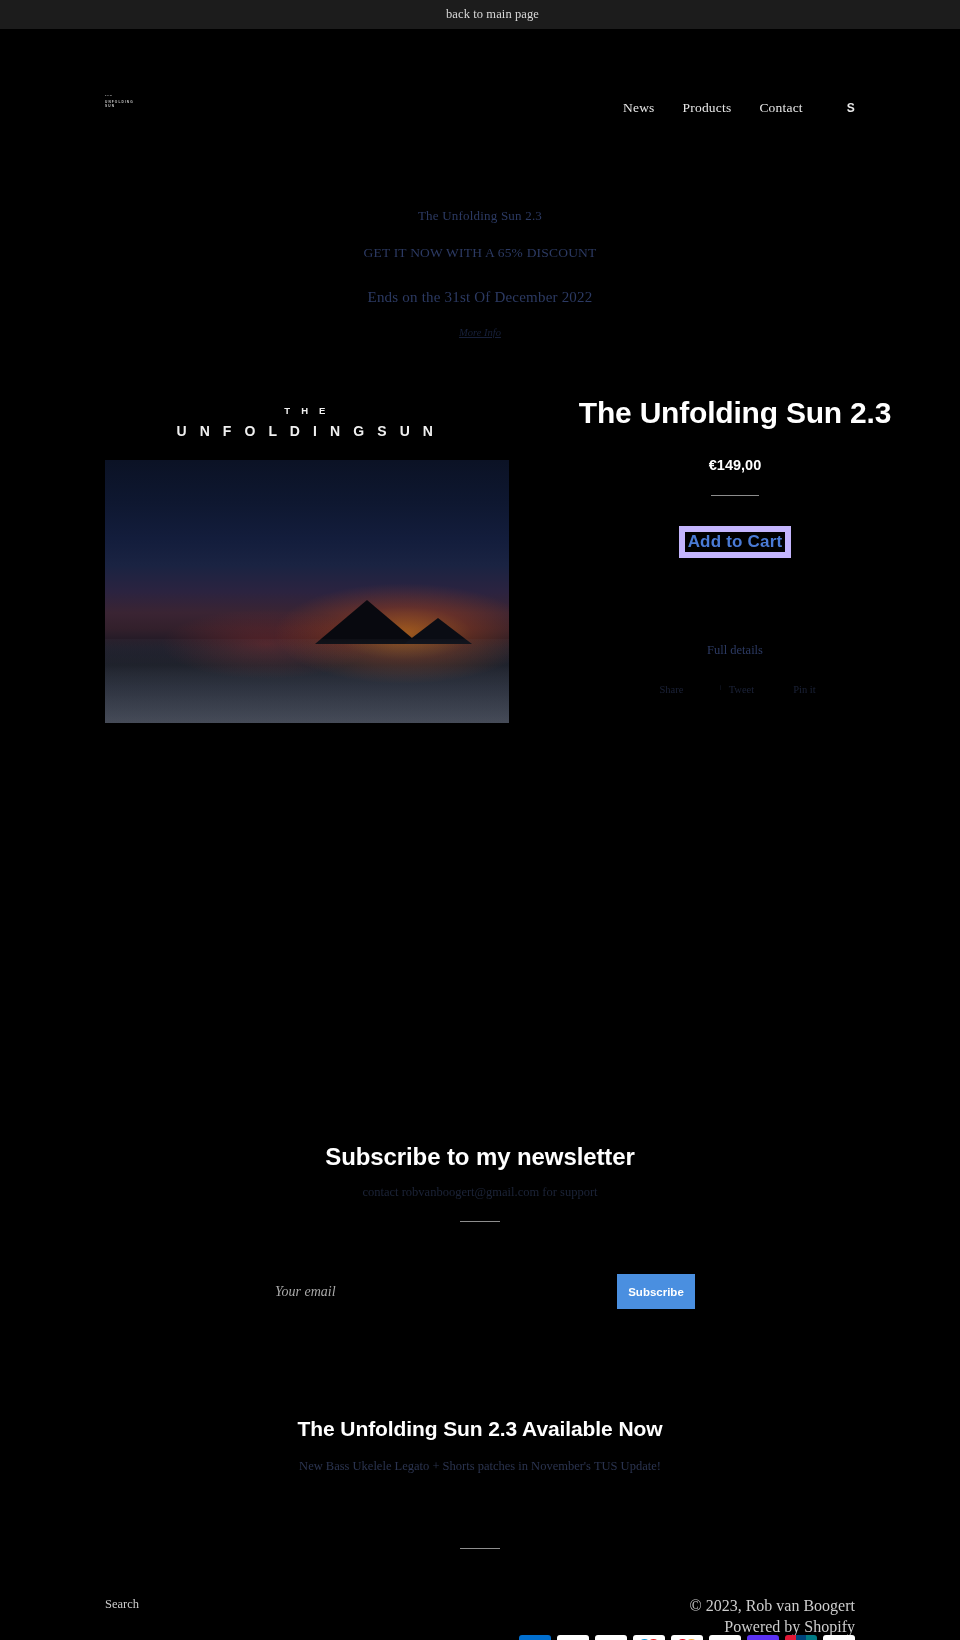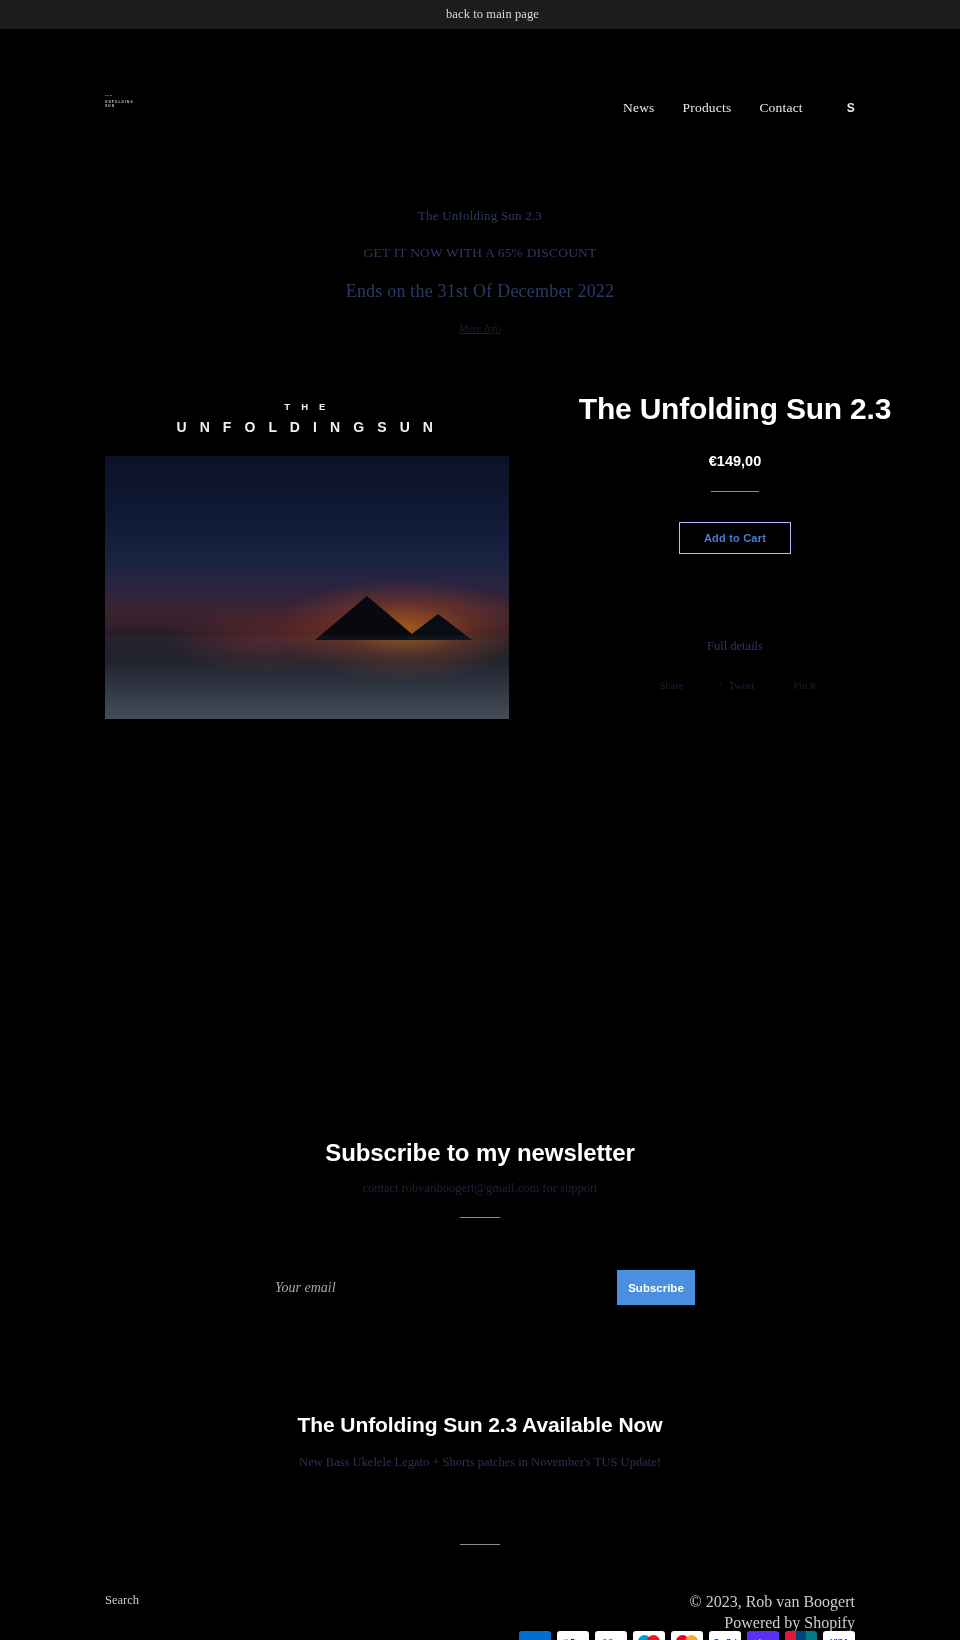--- a/index.html
+++ b/index.html
@@ -105,21 +105,21 @@
 
   
   .promo {
     margin-top: 88px;
     text-align: center;
     font-family: "Liberation Serif", serif;
     color: #2c3a63;
   }
   .promo .l1 { font-size: 13px; letter-spacing: .2px; }
   .promo .l2 { margin-top: 21px; font-size: 13.5px; letter-spacing: .2px; }
-  .promo .l3 { margin-top: 20px; font-size: 18px; letter-spacing: .2px; }
+  .promo .l3 { margin-top: 28px; font-size: 15px; letter-spacing: .2px; }
   .promo .more {
     display: inline-block;
     margin-top: 21px;
     font-size: 10.5px;
     color: #17203a;
     text-decoration: underline;
     font-style: italic;
   }
 
   
@@ -216,23 +216,23 @@
     height: 1px;
     background: #8d8d8d;
     margin: 22px auto 0;
   }
   .addcart {
     display: block;
     margin: 30px auto 0;
     width: 112px;
     height: 32px;
     background: transparent;
-    border: 1px solid #c4b5fd;
+    border: 6px solid #c4b5fd;
     color: #4a7bd6;
-    font-size: 11px;
+    font-size: 17px;
     font-weight: 700;
     letter-spacing: .2px;
     cursor: pointer;
     font-family: "Liberation Sans", sans-serif;
   }
   .fulldetails {
     display: inline-block;
     margin-top: 85px;
     color: #2c3a63;
     font-family: "Liberation Serif", serif;

